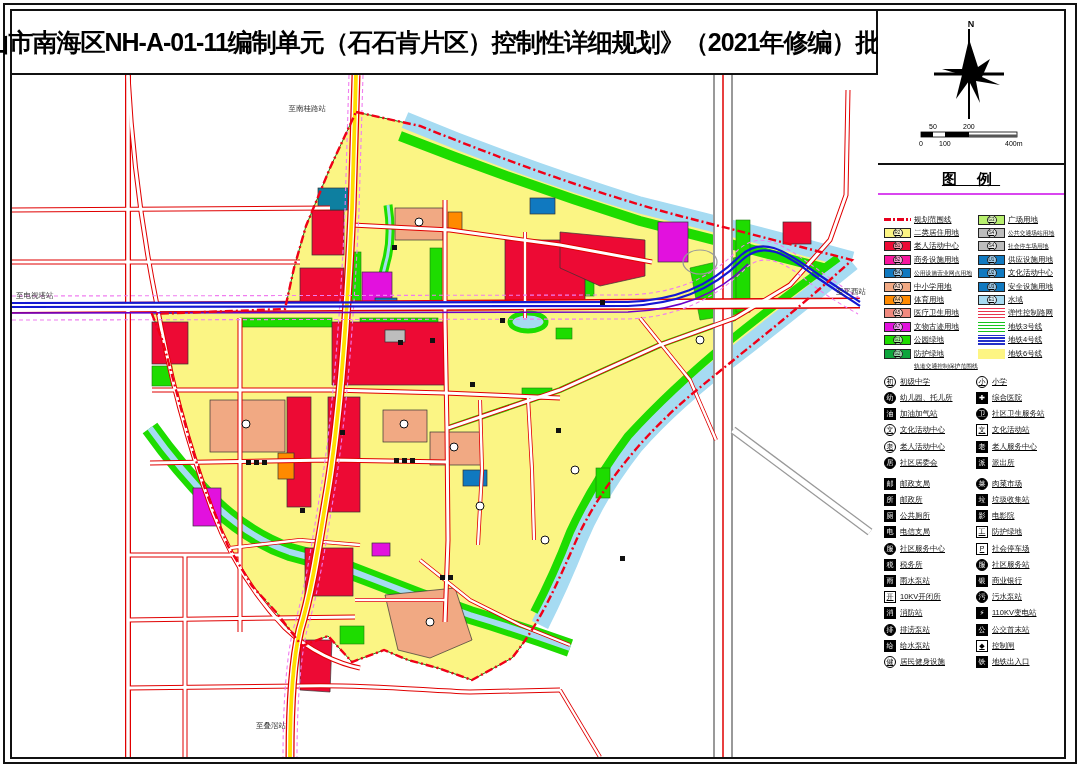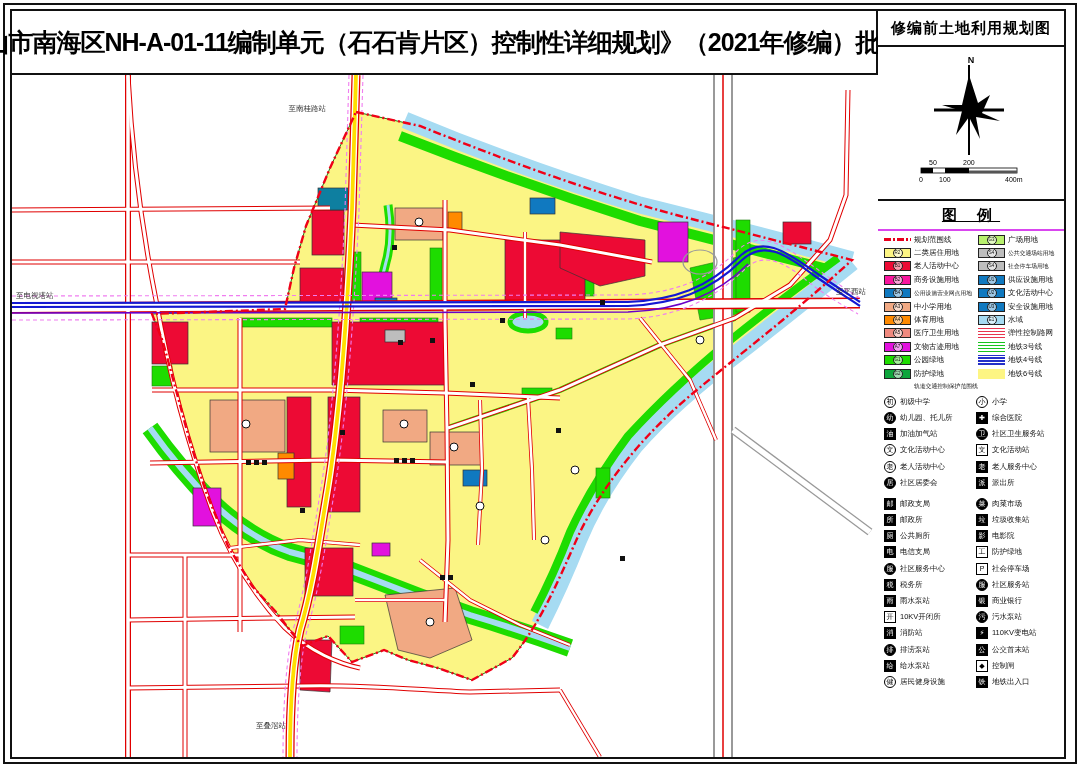--- a/index.html
+++ b/index.html
@@ -13,21 +13,21 @@
   .title-bar h1{font-size:25px;font-weight:bold;color:#000;margin:0;white-space:nowrap;letter-spacing:-1px;}
   
   .map-area{position:absolute;left:12px;top:75px;width:866px;height:682px;background:#fff;overflow:hidden;}
   
   .sidebar{position:absolute;left:878px;top:11px;width:186px;height:746px;background:#fff;box-sizing:border-box;}
   .sb-maptitle{height:34px;border-bottom:2px solid #111;display:flex;align-items:center;justify-content:center;
                font-size:15px;font-weight:bold;letter-spacing:1px;}
   .sb-compass{height:152px;border-bottom:2px solid #111;position:relative;}
   .sb-legendtitle{height:28px;border-bottom:2px solid #d946ef;display:flex;align-items:center;justify-content:center;
                   font-size:15px;font-weight:bold;letter-spacing:8px;text-decoration:underline;}
-  .sb-legend{padding:2px 4px 0 6px;}
+  .sb-legend{padding:18px 4px 0 6px;text-decoration:underline;}
   .zone-cols{display:flex;}
   .zone-col{display:flex;flex-direction:column;}
   .zone-col.left{width:94px;}
   .zone-col.right{width:82px;}
   .zrow{display:flex;align-items:center;height:13.4px;}
   .sw{width:27px;height:10px;border:1px solid #222;box-sizing:border-box;flex:0 0 27px;
       display:flex;align-items:center;justify-content:center;position:relative;background:#fff;}
   .sw .cc{width:8px;height:8px;border:1px solid #222;border-radius:50%;font-size:4.5px;line-height:7px;
           text-align:center;background:rgba(255,255,255,.6);color:#111;}
   .zlabel{font-size:7.5px;color:#111;margin-left:3px;white-space:nowrap;}
@@ -257,21 +257,20 @@
     </g>
 
     <text x="326" y="111" class="svglabel" font-size="7.5" fill="#333" text-anchor="end">至南桂路站</text>
     <text x="16" y="298" font-size="7.5" fill="#333">至电视塔站</text>
     <text x="836" y="294" font-size="7.5" fill="#333">至平西站</text>
     <text x="256" y="728" font-size="7.5" fill="#333">至叠滘站</text>
   </svg>
 </div>
 
 <div class="sidebar">
-  <div class="sb-maptitle">修编前土地利用规划图</div>
 
   <div class="sb-compass">
     <div class="compass-n">N</div>
     <svg width="182" height="150" viewBox="0 0 182 150">
       <line x1="91" y1="18" x2="91" y2="108" stroke="#000" stroke-width="2"></line>
       <line x1="56" y1="63" x2="126" y2="63" stroke="#000" stroke-width="3"></line>
       <polygon points="91,28 100,56 112,48 104,66 122,74 98,70 102,92 91,70 78,88 84,64 64,58 84,58" fill="#000"></polygon>
       <g transform="translate(43,118)">
         <text x="8" y="0" font-size="7" fill="#000">50</text>
         <text x="42" y="0" font-size="7" fill="#000">200</text>

